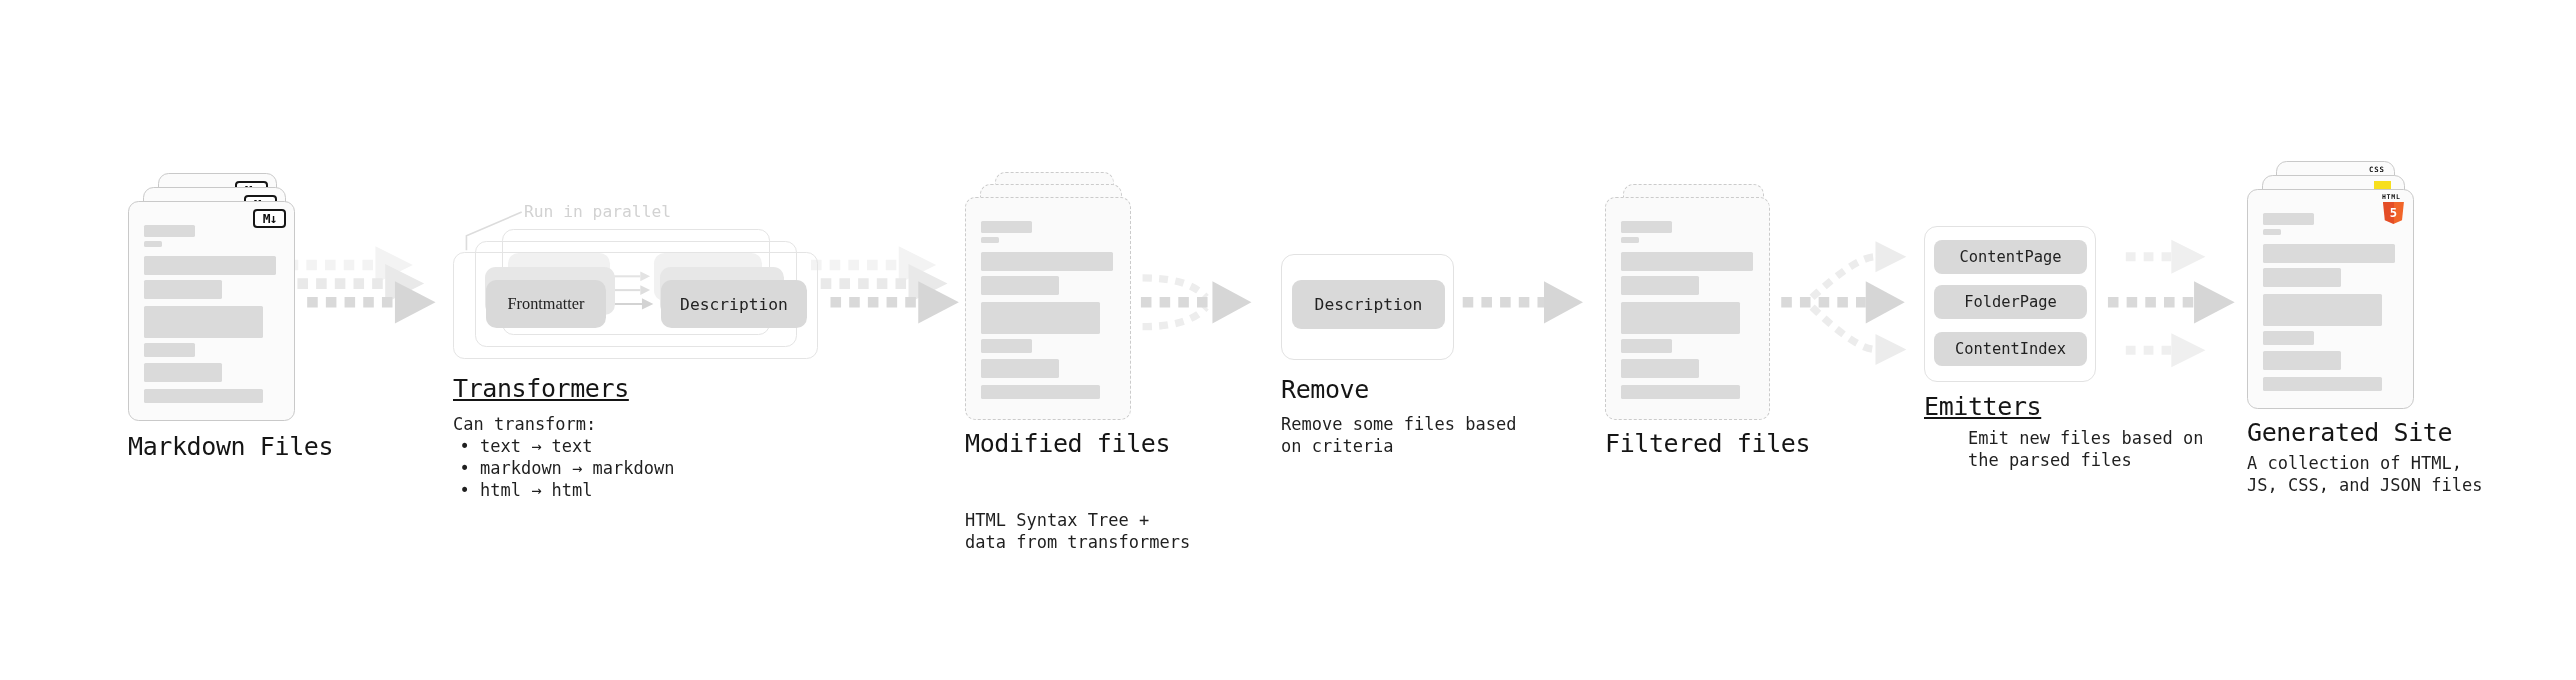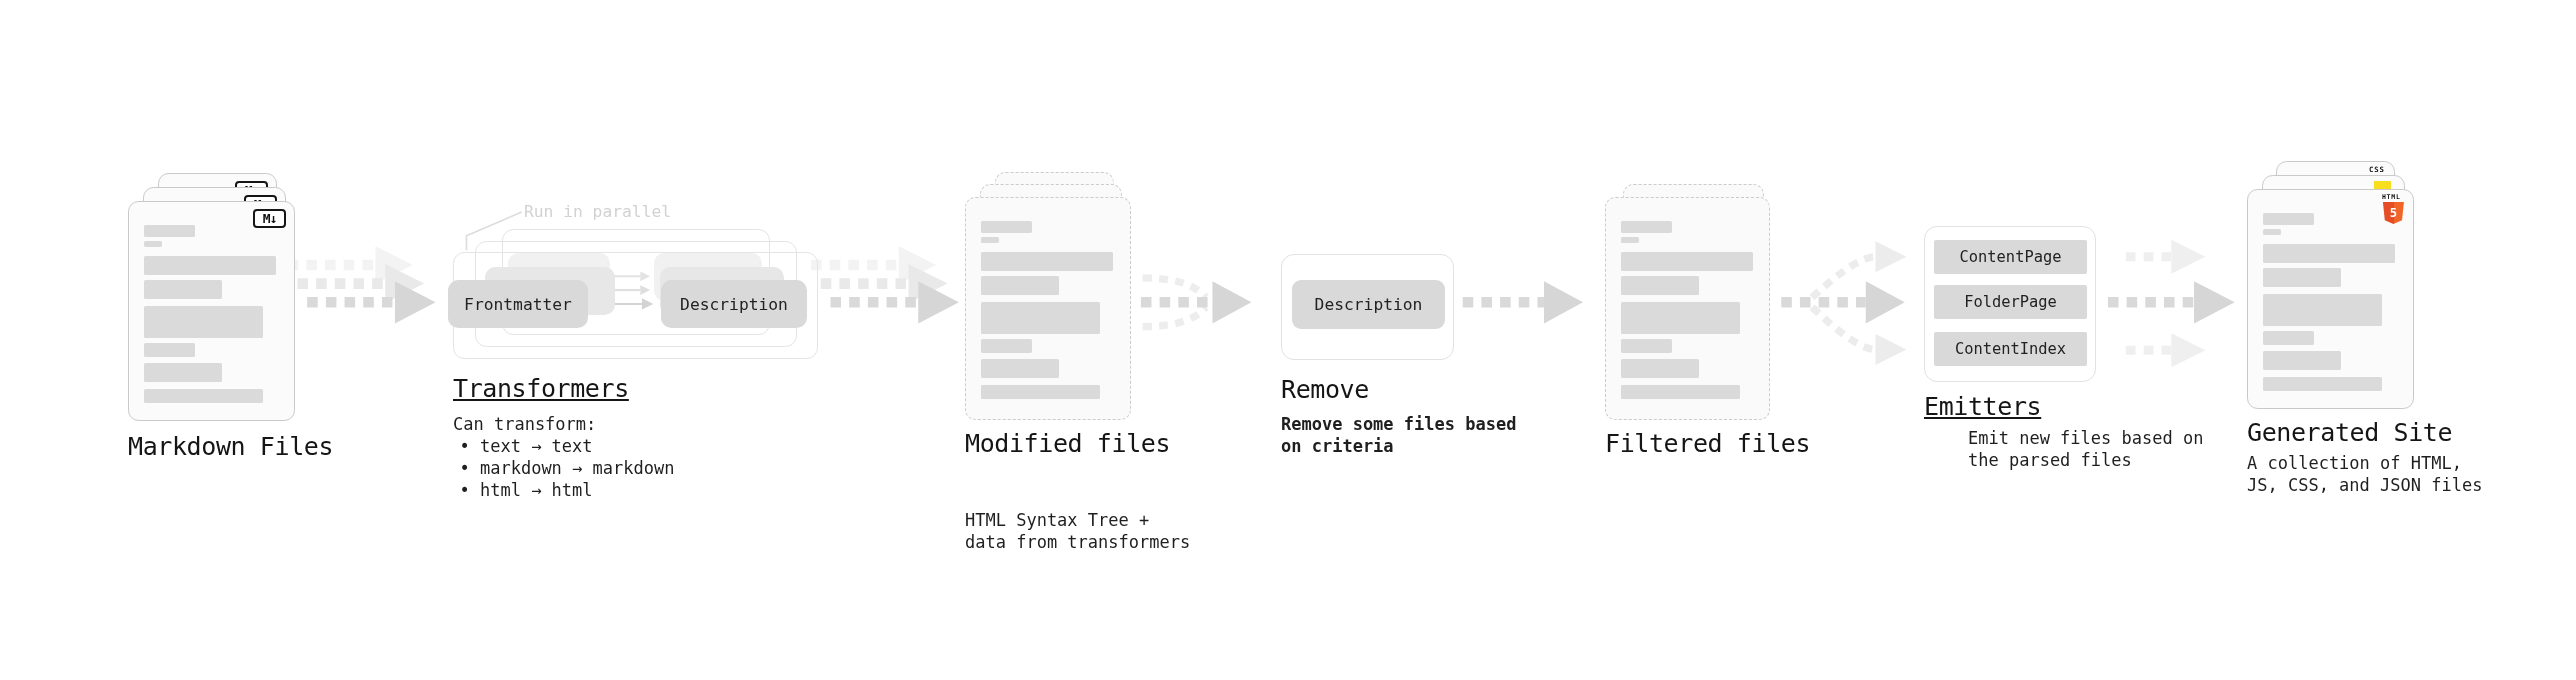--- a/index.html
+++ b/index.html
@@ -73,21 +73,21 @@
   .panel {
     position: absolute; box-sizing: border-box;
     background: #ffffff; border: 1.6px solid #e2e2e2; border-radius: 13px;
   }
   .panel-pill {
     position: absolute; box-sizing: border-box;
     background: #d9d9d9; border-radius: 9px;
     display: flex; align-items: center; justify-content: center;
     font-size: 16.3px; color: #222; white-space: nowrap;
   }
-  .panel-pill.small { font-size: 15.4px; border-radius: 2px; }
+  .panel-pill.small { font-size: 15.4px; border-radius: 8px; }
 
   
   .stage-label {
     position: absolute; font-size: 25px; font-weight: 500;
     color: #151515; letter-spacing: -0.4px; white-space: nowrap;
   }
   .stage-desc {
     position: absolute; font-size: 17px; line-height: 22px;
     color: #1f1f1f; white-space: nowrap;
   }
@@ -193,21 +193,21 @@
 
   <div>
     <div class="t-outline" style="left:502px;top:229px;width:268px;height:106px;"></div>
     <div class="t-outline" style="left:475px;top:241px;width:322px;height:106px;"></div>
     <div class="t-outline" style="left:453px;top:252px;width:365px;height:107px;"></div>
 
     <div class="note" style="left:524px;top:202px;">Run in parallel</div>
 
     <div class="pill ghost-b" style="left:508px;top:253px;width:102px;height:48px;"></div>
     <div class="pill ghost-a" style="left:485px;top:267px;width:130px;height:48px;"></div>
-    <div class="pill" style="left:448px;top:280px;width:140px;height:48px;">Frontmatter</div>
+    <div class="pill" style="left:486px;top:280px;width:120px;height:48px;font-family:Liberation Serif, serif;">Frontmatter</div>
 
     <div class="pill ghost-b" style="left:654px;top:253px;width:108px;height:48px;"></div>
     <div class="pill ghost-a" style="left:660px;top:267px;width:124px;height:48px;"></div>
     <div class="pill" style="left:661px;top:280px;width:146px;height:48px;">Description</div>
 
     <div class="stage-label" style="left:453px;top:374px;text-decoration:underline;">Transformers</div>
     <div class="stage-desc" style="left:453px;top:413px;">
       <div>Can transform:</div>
       <div class="indent">• text → text</div>
       <div class="indent">• markdown → markdown</div>
@@ -234,21 +234,21 @@
     <div class="stage-desc" style="left:965px;top:462px;margin-top:47px;">
       <div>HTML Syntax Tree +</div>
       <div>data from transformers</div>
     </div>
   </div>
 
   <div>
     <div class="panel" style="left:1281px;top:254px;width:173px;height:106px;"></div>
     <div class="panel-pill" style="left:1292px;top:280px;width:153px;height:49px;">Description</div>
     <div class="stage-label" style="left:1281px;top:375px;">Remove</div>
-    <div class="stage-desc" style="left:1281px;top:413px;font-weight:bold;">
+    <div class="stage-desc" style="left:1281px;top:413px;">
       <div>Remove some files based</div>
       <div>on criteria</div>
     </div>
   </div>
 
   <div>
     <div class="file-card dashed" style="left:1623px;top:184px;width:141px;height:221px;"></div>
     <div class="file-card dashed" style="left:1605px;top:197px;width:165px;height:223px;">
       <div class="skeleton">
           <div class="bar" style="width: 51px; height: 12.2px; margin-bottom: 4.1px;"></div>

